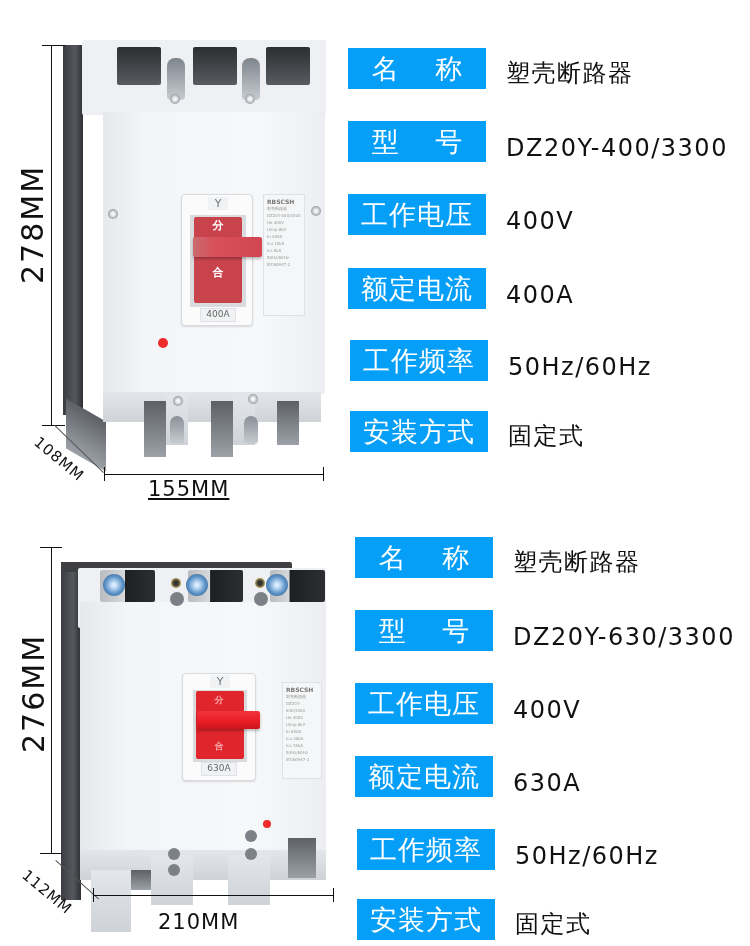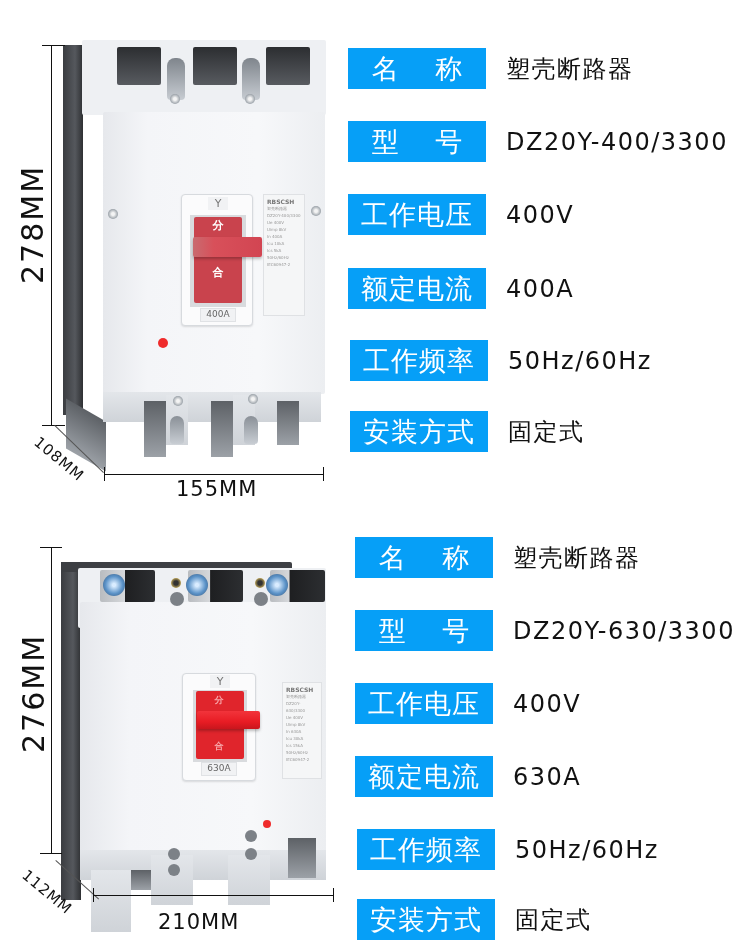--- a/index.html
+++ b/index.html
@@ -4,21 +4,21 @@
 <style>
   * { box-sizing: border-box; margin: 0; padding: 0; }
   html, body { width: 750px; height: 946px; background: #ffffff; overflow: hidden; }
   body { position: relative; font-family: "DejaVu Sans", sans-serif; color: #111; }
 
   .section { position: absolute; left: 0; width: 750px; }
   .sec1 { top: 0; height: 510px; }
   .sec2 { top: 530px; height: 416px; }
 
   
-  .spec-row { position: absolute; display: flex; align-items: center; }
+  .spec-row { position: absolute; display: flex; align-items: flex-end; }
   .spec-label {
     background: #069ff7; color: #fff;
     height: 41px; display: flex; align-items: center; justify-content: center;
     font-size: 27px; font-family: "DejaVu Sans", sans-serif;
     letter-spacing: 1px;
   }
   .spec-label.wide { letter-spacing: 14px; padding-left: 14px; }
   .spec-value { font-size: 24px; color: #111; letter-spacing: 1.5px; margin-left: 20px; white-space: nowrap; }
 
   
@@ -115,21 +115,21 @@
   <div class="dim-v" style="left:51px;top:45px;height:380px;"></div>
   <div class="tick-h" style="left:42px;top:425px;width:23px;"></div>
   <div class="dim-label vert" style="left:-28px;top:207px;width:120px;text-align:center;">278MM</div>
 
   <div class="dim-diag" style="left:55px;top:425px;width:68px;transform:rotate(44deg);"></div>
   <div class="dim-label diag" style="left:42px;top:433px;transform:rotate(40deg);">108MM</div>
 
   <div class="tick-v" style="left:104px;top:467px;height:14px;"></div>
   <div class="dim-h" style="left:104px;top:474px;width:219px;"></div>
   <div class="tick-v" style="left:323px;top:467px;height:14px;"></div>
-  <div class="dim-label" style="left:176px;top:477px;">155MM</div>
+  <div class="dim-label" style="left:148px;top:477px;text-decoration:underline;">155MM</div>
 
   <div class="spec-row" style="left:348px;top:48px;">
     <div class="spec-label wide" style="width:138px;">名 称</div>
     <div class="spec-value">塑壳断路器</div>
   </div>
   <div class="spec-row" style="left:348px;top:121px;">
     <div class="spec-label wide" style="width:138px;">型 号</div>
     <div class="spec-value">DZ20Y-400/3300</div>
   </div>
   <div class="spec-row" style="left:348px;top:194px;">

